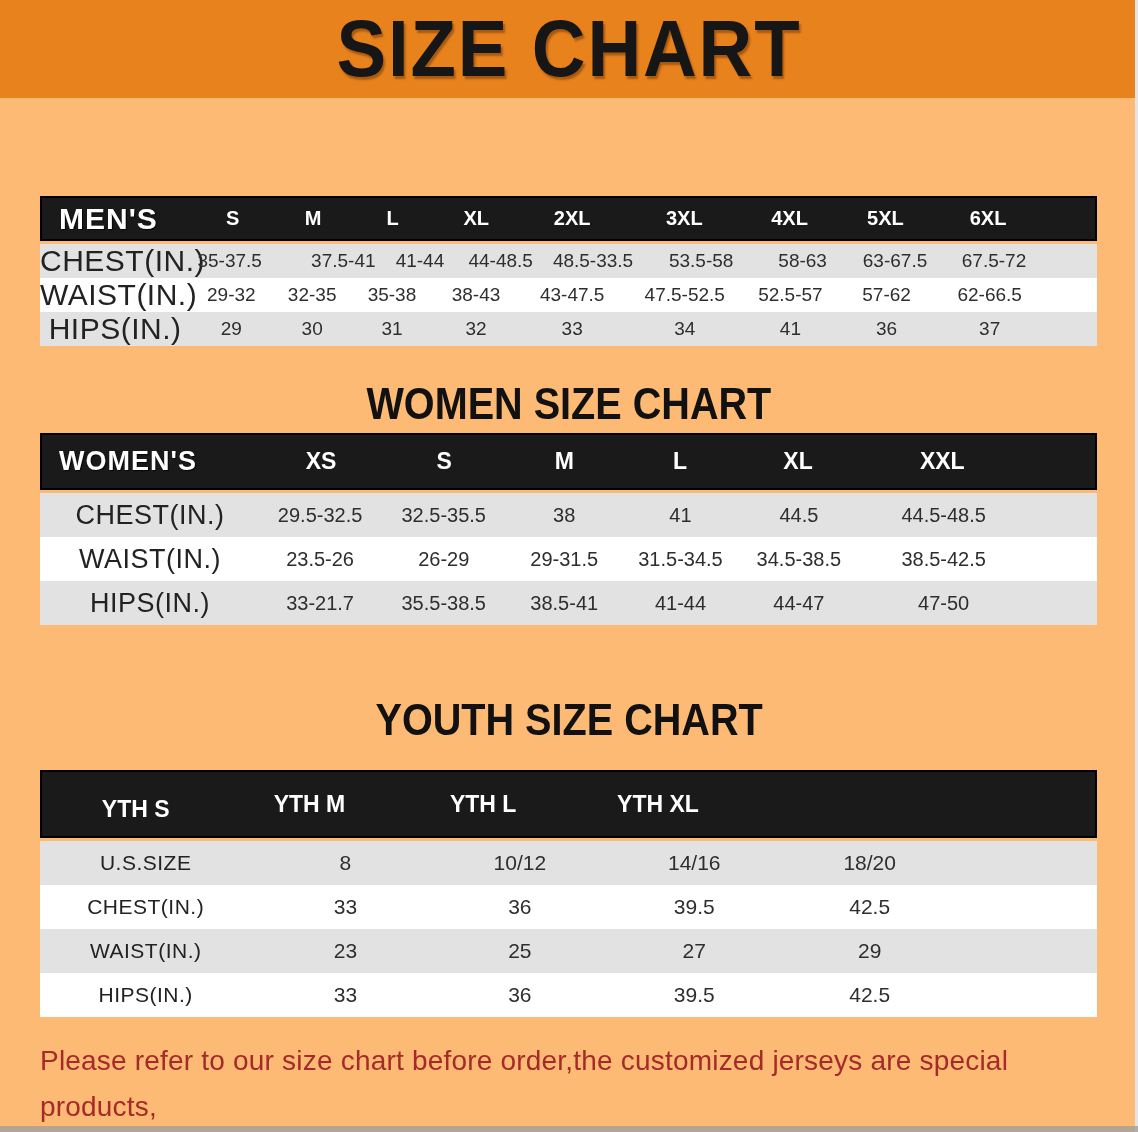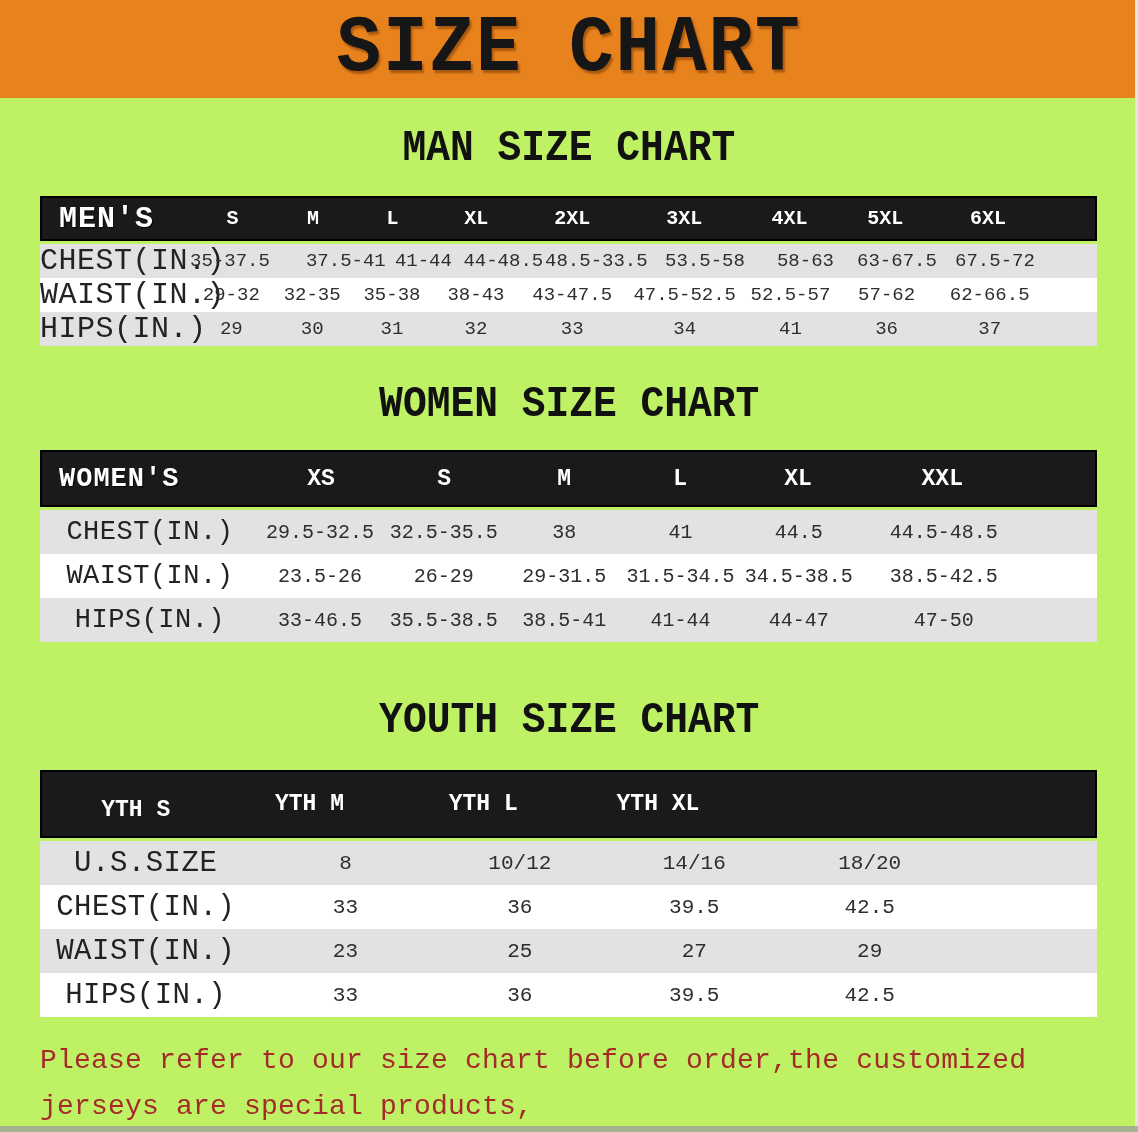--- a/index.html
+++ b/index.html
@@ -1,21 +1,21 @@
 <!DOCTYPE html>
 <html><head>
 <meta charset="utf-8">
 <style>
   * { margin:0; padding:0; box-sizing:border-box; }
   html,body { background:#fff; }
   .page {
     position:relative;
     width:1138px; height:1132px;
-    background:#bef264;
-    font-family:Liberation Mono, monospace;
+    background:#fdba74;
+    font-family:Liberation Sans, sans-serif;
     overflow:hidden;
   }
 
   
   .banner {
     position:absolute; top:0; left:0; width:100%; height:98px;
     background:#E8821C;
     display:flex; align-items:center; justify-content:center;
   }
   .banner h1 {
@@ -38,42 +38,42 @@
     transform:scaleX(0.9); transform-origin:center;
     white-space:nowrap;
   }
   .title-man   { top:124px; }
   .title-women { top:380px; }
   .title-youth { top:696px; }
 
   
   .size-table { position:absolute; left:40px; width:1057px; }
   .table-men   { top:196px; }
-  .table-women { top:450px; }
+  .table-women { top:433px; }
   .table-youth { top:770px; }
 
   .thead {
     display:flex; align-items:center;
     background:#1A1A1A; color:#fff;
     border:2px solid #000;
     margin-bottom:3px;
   }
   .table-men   .thead { height:45px; }
   .table-women .thead { height:57px; }
   .table-youth .thead { height:68px; }
 
   .cell { text-align:center; white-space:nowrap; }
   .label-cell {
     text-align:left; padding-left:17px;
     font-weight:bold; letter-spacing:1px;
     text-shadow:1px 1px 1px rgba(0,0,0,0.8);
   }
   .table-men   .label-cell { font-size:30px; }
   .table-women .label-cell { font-size:27px; }
-  .table-youth .label-cell { font-size:29px; }
+  .table-youth .label-cell { font-size:21px; }
 
   .thead .cell { font-weight:bold; }
   .table-men   .thead .cell { font-size:20px; }
   .table-women .thead .cell { font-size:23px; }
   .table-youth .thead .cell { font-size:23px; }
   .thead .label-cell { font-size:inherit; }
   .table-men   .thead .label-cell { font-size:30px; }
   .table-women .thead .label-cell { font-size:27px; }
   .table-youth .thead .label-cell { font-size:29px; }
 
@@ -102,23 +102,20 @@
 </style>
 </head>
 <body>
 
 <div class="page">
 
   <header class="banner">
     <h1>SIZE CHART</h1>
   </header>
 
-  <div class="section-title title-man">
-    <span>MAN SIZE CHART</span>
-  </div>
   <div class="size-table table-men">
       <div class="thead">
         <div class="cell label-cell" style="width: 14.2%;">MEN'S</div>
         <div class="cell" style="width: 7.8%;">S</div>
         <div class="cell" style="width: 7.5%;">M</div>
         <div class="cell" style="width: 7.6%;">L</div>
         <div class="cell" style="width: 8.3%;">XL</div>
         <div class="cell" style="width: 9.9%;">2XL</div>
         <div class="cell" style="width: 11.4%;">3XL</div>
         <div class="cell" style="width: 8.6%;">4XL</div>
@@ -196,21 +193,21 @@
         <div class="cell" style="width: 11.4%;">23.5-26</div>
         <div class="cell" style="width: 12%;">26-29</div>
         <div class="cell" style="width: 10.8%;">29-31.5</div>
         <div class="cell" style="width: 11.2%;">31.5-34.5</div>
         <div class="cell" style="width: 11.2%;">34.5-38.5</div>
         <div class="cell" style="width: 16.2%;">38.5-42.5</div>
         <div class="cell" style="width: 6.4%;"></div>
       </div>
       <div class="trow shade">
         <div class="cell label-cell" style="width: 20.8%;">HIPS(IN.)</div>
-        <div class="cell" style="width: 11.4%;">33-46.5</div>
+        <div class="cell" style="width: 11.4%;">33-21.7</div>
         <div class="cell" style="width: 12%;">35.5-38.5</div>
         <div class="cell" style="width: 10.8%;">38.5-41</div>
         <div class="cell" style="width: 11.2%;">41-44</div>
         <div class="cell" style="width: 11.2%;">44-47</div>
         <div class="cell" style="width: 16.2%;">47-50</div>
         <div class="cell" style="width: 6.4%;"></div>
       </div>
     </div>
 
   <div class="section-title title-youth">

